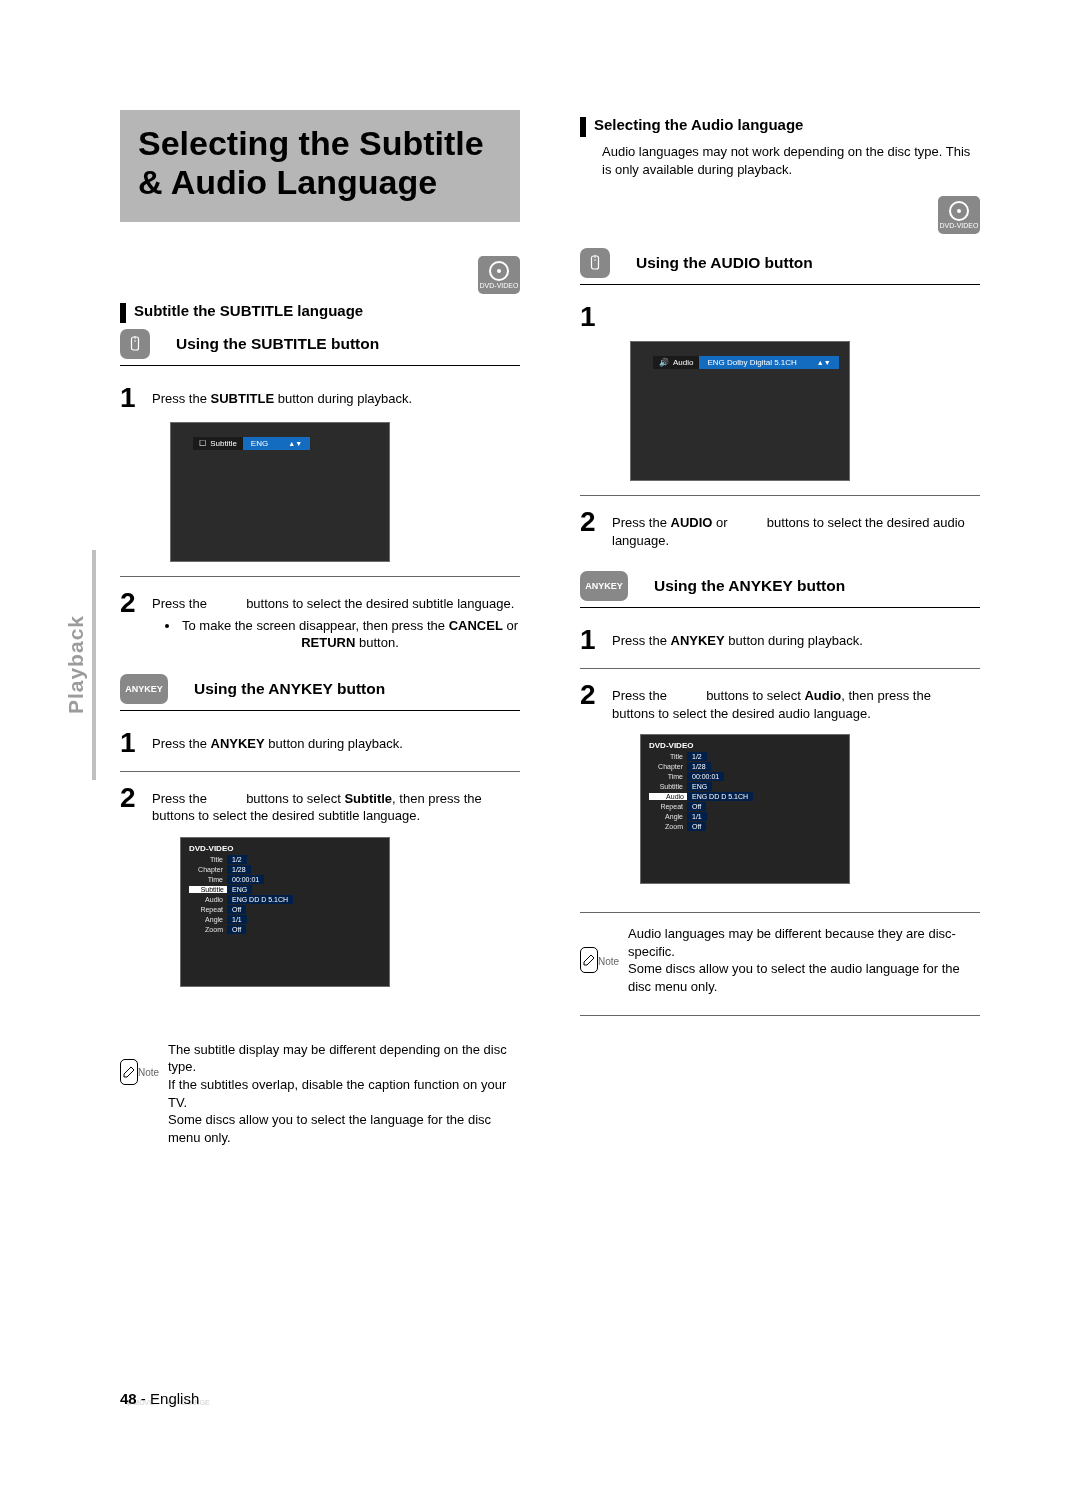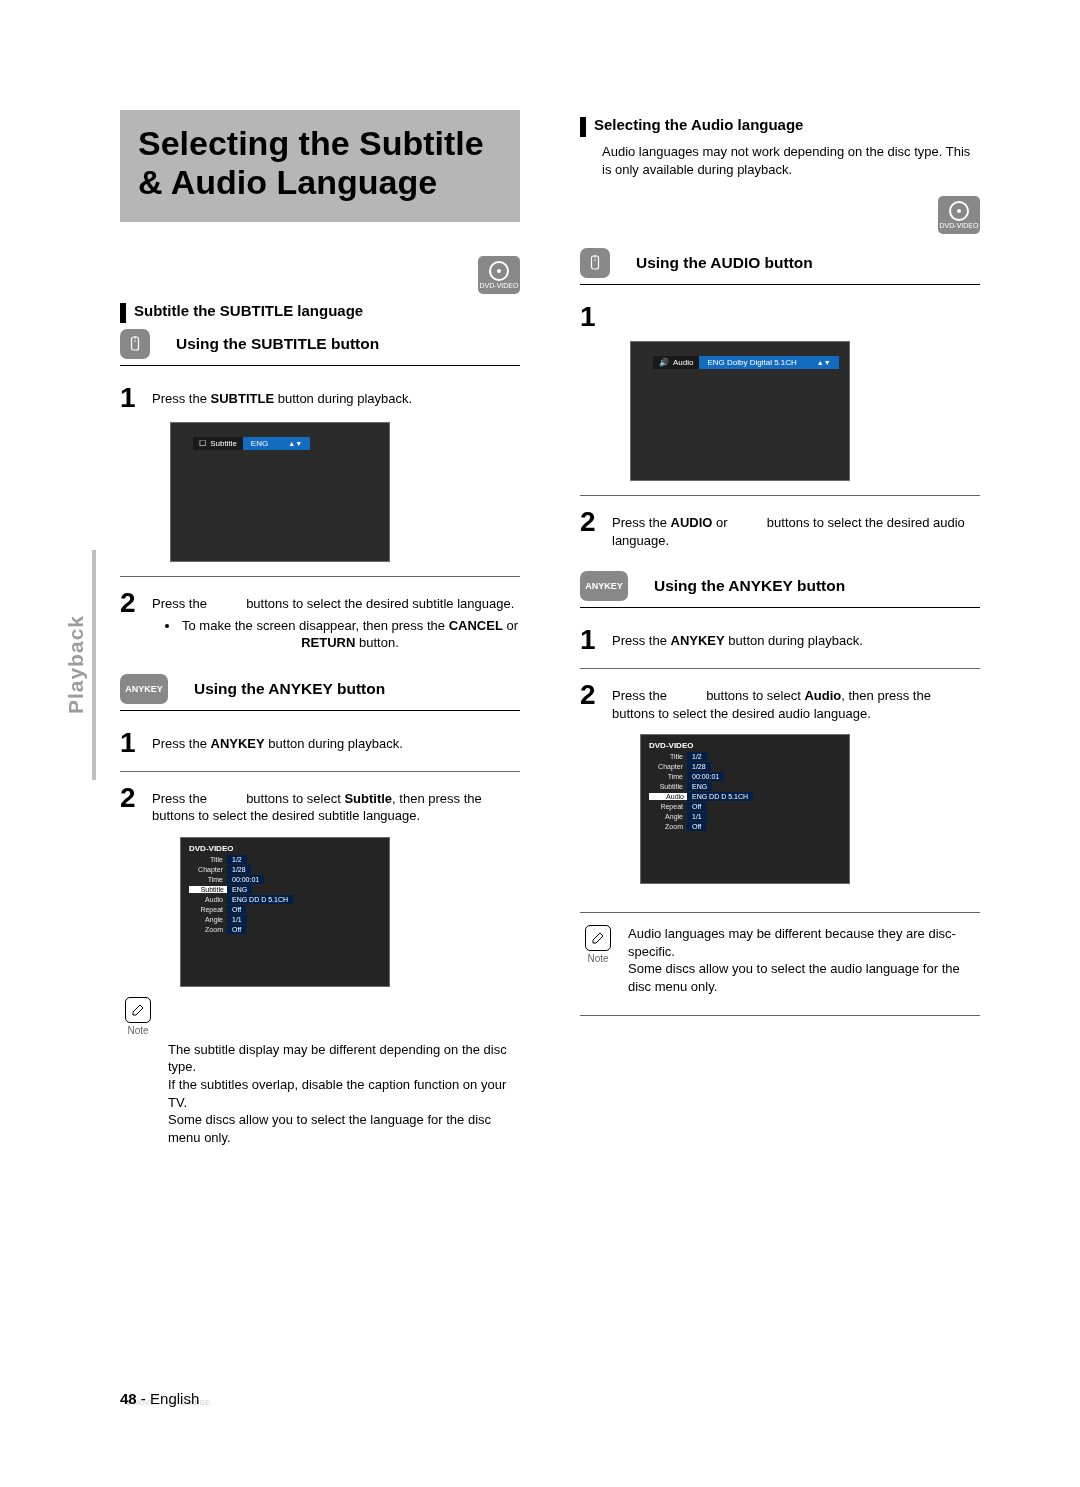--- a/index.html
+++ b/index.html
@@ -220,21 +220,20 @@
   }
 
   
   .note-block {
     display: flex;
     gap: 12px;
     margin-top: 10px;
   }
   .note-icon-wrap {
     display: flex;
-    flex-direction: column;
     align-items: center;
     width: 36px;
   }
   .note-icon {
     width: 26px;
     height: 26px;
     border: 1px solid #000;
     border-radius: 5px;
     display: flex;
     align-items: center;

